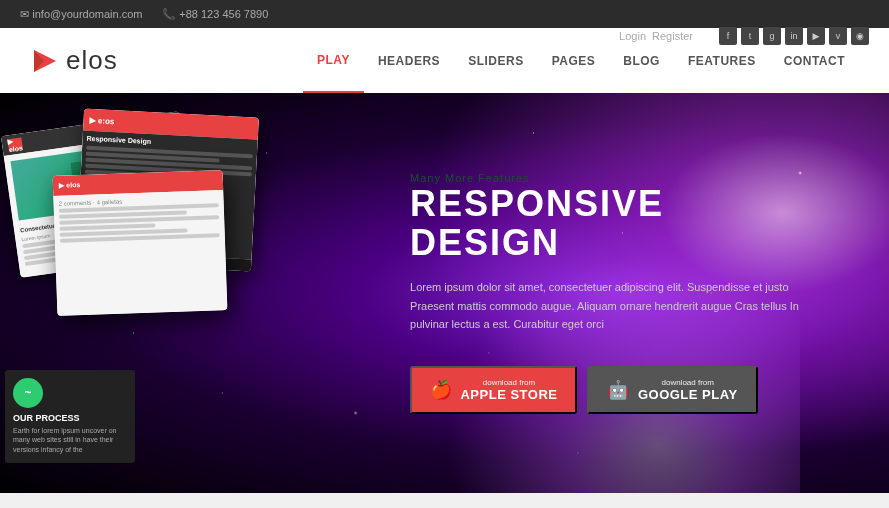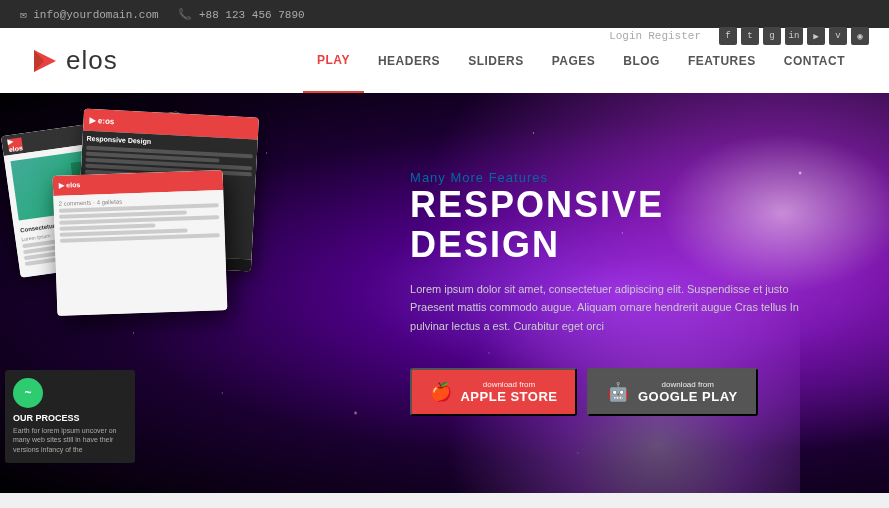--- a/index.html
+++ b/index.html
@@ -8,24 +8,23 @@
     
     .topbar {
       background: #2c2c2c;
       color: #aaa;
       font-size: 11px;
       padding: 0 20px;
       height: 28px;
       display: flex;
       align-items: center;
       justify-content: space-between;
-      font-family: Liberation Mono, monospace;
     }
     .topbar-left { display: flex; gap: 20px; align-items: center; }
-    .topbar-right { display: flex; align-items: center; gap: 8px; margin-top: 44px; }
+    .topbar-right { display: flex; align-items: center; gap: 16px; margin-top: 44px; }
     .topbar-right .auth { display: flex; gap: 6px; margin-right: 10px; }
     .topbar-right .auth a { color: #aaa; text-decoration: none; font-size: 11px; }
     .social-icons { display: flex; gap: 4px; }
     .social-icon {
       width: 18px; height: 18px;
       background: #444;
       border-radius: 2px;
       display: flex; align-items: center; justify-content: center;
       font-size: 9px; color: #ccc;
     }
@@ -207,22 +206,22 @@
     }
     .process-title { font-size: 9px; font-weight: bold; color: #fff; margin-bottom: 3px; }
     .process-text { font-size: 7px; color: #aaa; line-height: 1.4; }
 
     .hero-text {
       width: 50%;
       padding: 0 30px 0 10px;
       color: #fff;
     }
     .hero-subtitle {
-      font-size: 13px;
-      color: #0369a1;
+      font-size: 11px;
+      color: #14532d;
       margin-bottom: 0;
       letter-spacing: 1px;
     }
     .hero-title {
       font-size: 36px;
       font-weight: 900;
       color: #fff;
       text-transform: uppercase;
       letter-spacing: 2px;
       margin-bottom: 15px;

